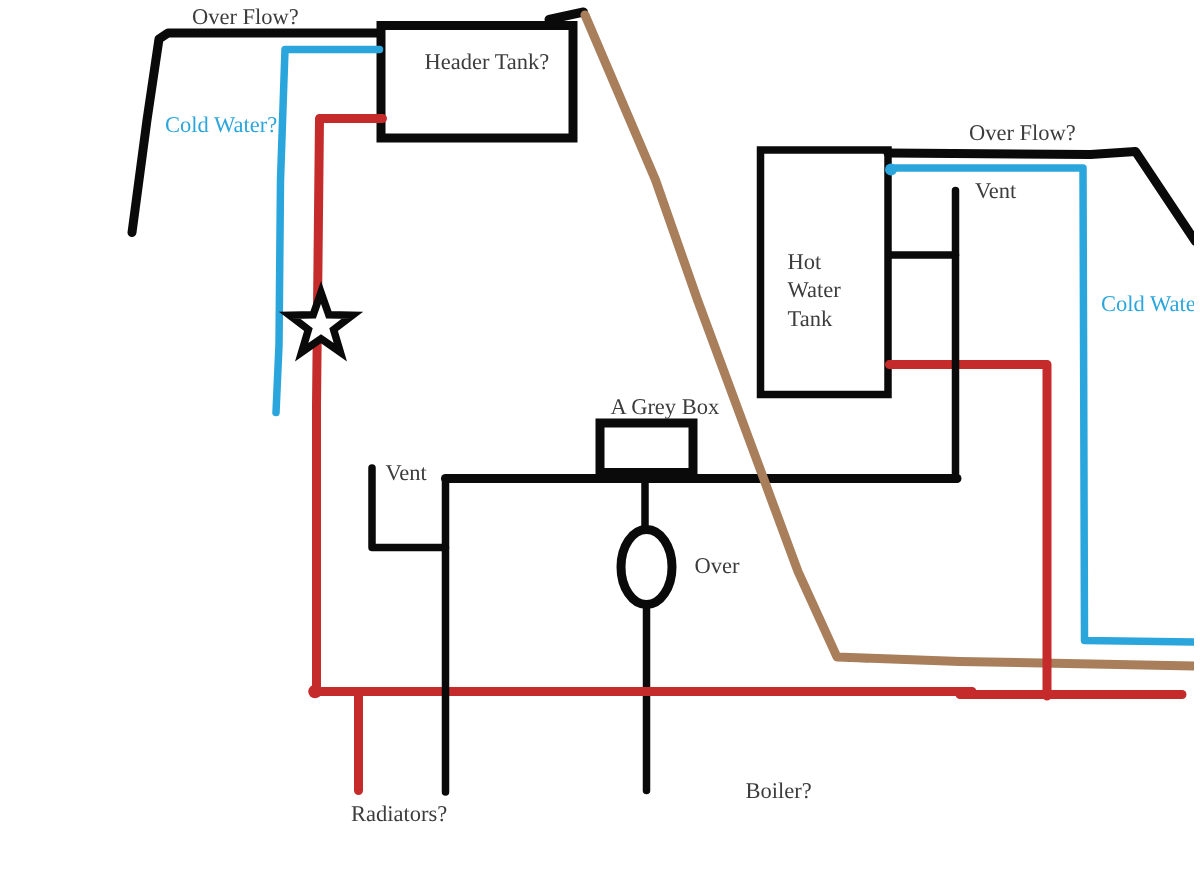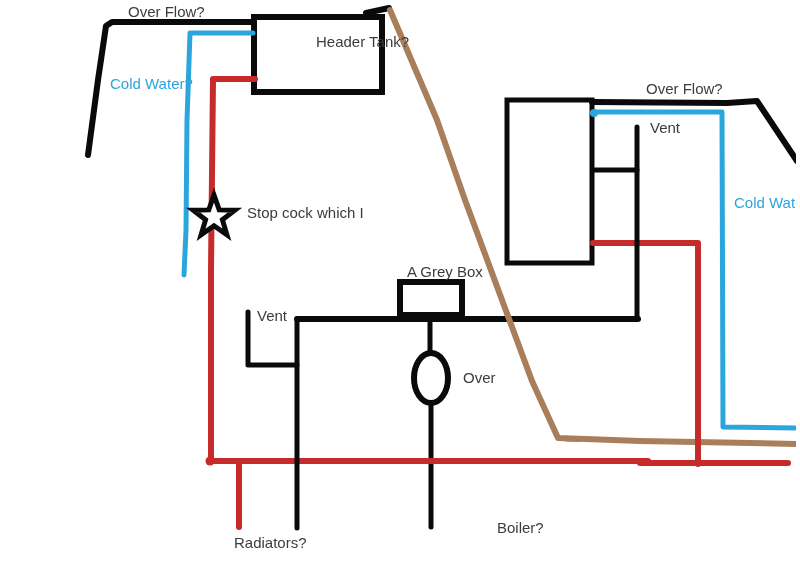--- a/index.html
+++ b/index.html
@@ -1,17 +1,17 @@
 <!DOCTYPE html>
 <html style="--background: #ffffff; --pipe-black: #0a0a0a; --pipe-red: #c62b2b; --pipe-blue: #2ba6dc; --pipe-brown: #a87e5b; --text: #3c3c3c;"><head>
 <meta charset="utf-8">
 <style>
   html,body{margin:0;padding:0;background:#fff;}
   .canvas{position:relative;width:796px;height:584px;background:var(--background,#fff);
-          font-family:Liberation Sans, sans-serif;overflow:hidden;}
+          font-family:Liberation Serif, serif;overflow:hidden;}
   .canvas svg{position:absolute;left:0;top:0;}
   .label{position:absolute;font-size:15px;color:var(--text,#3c3c3c);white-space:nowrap;line-height:18px;}
   .label.blue{color:var(--pipe-blue,#2ba6dc);margin-top:20px;}
   .multiline div{line-height:19px;}
   .sk{fill:none;stroke-linecap:round;stroke-linejoin:round;}
   .sk-black{stroke:var(--pipe-black,#0a0a0a);}
   .sk-red{stroke:var(--pipe-red,#c62b2b);}
   .sk-blue{stroke:var(--pipe-blue,#2ba6dc);}
   .sk-brown{stroke:var(--pipe-brown,#a87e5b);}
   .box{fill:#ffffff;stroke:var(--pipe-black,#0a0a0a);}
@@ -54,28 +54,32 @@
 
     <polyline class="sk sk-black" stroke-width="5" points="637,127 637,317"></polyline>
     <polyline class="sk sk-black" stroke-width="5" points="248,312 248,365 297,365"></polyline>
     <polyline class="sk sk-black" stroke-width="5" points="297,319 297,528"></polyline>
 
     <polygon class="star" points="214,195 219.2,209.9 234.9,210.2 222.4,219.7 226.9,234.8 214,225.8 201.1,234.8 205.6,219.7 193.1,210.2 208.8,209.9"></polygon>
   </svg>
 
   <div class="label" style="left:128px;top:3px;">Over Flow?</div>
   <div class="label blue" style="left:110px;top:55px;">Cold Water?</div>
-  <div class="label" style="left:283px;top:33px;margin-left:33px;">Header Tank?</div>
+  <div class="label" style="left:283px;top:33px;">Header Tank?</div>
   <div class="label" style="left:646px;top:80px;">Over Flow?</div>
   <div class="label" style="left:650px;top:119px;">Vent</div>
   <div class="label blue" style="left:734px;top:174px;">Cold Water</div>
 
+  <div class="label multiline" style="left:525px;top:166px;">
+    <div>Hot</div>
+    <div>Water</div>
+    <div>Tank</div>
+  </div>
 
   <div class="label multiline" style="left:247px;top:203px;">
-    <div>Stop cock which I</div>
   </div>
 
   <div class="label" style="left:407px;top:263px;">A Grey Box</div>
   <div class="label" style="left:257px;top:307px;">Vent</div>
   <div class="label" style="left:463px;top:369px;">Over</div>
   <div class="label" style="left:449px;top:519px;margin-left:48px;">Boiler?</div>
   <div class="label" style="left:234px;top:534px;">Radiators?</div>
 </div>
 
 </body></html>

